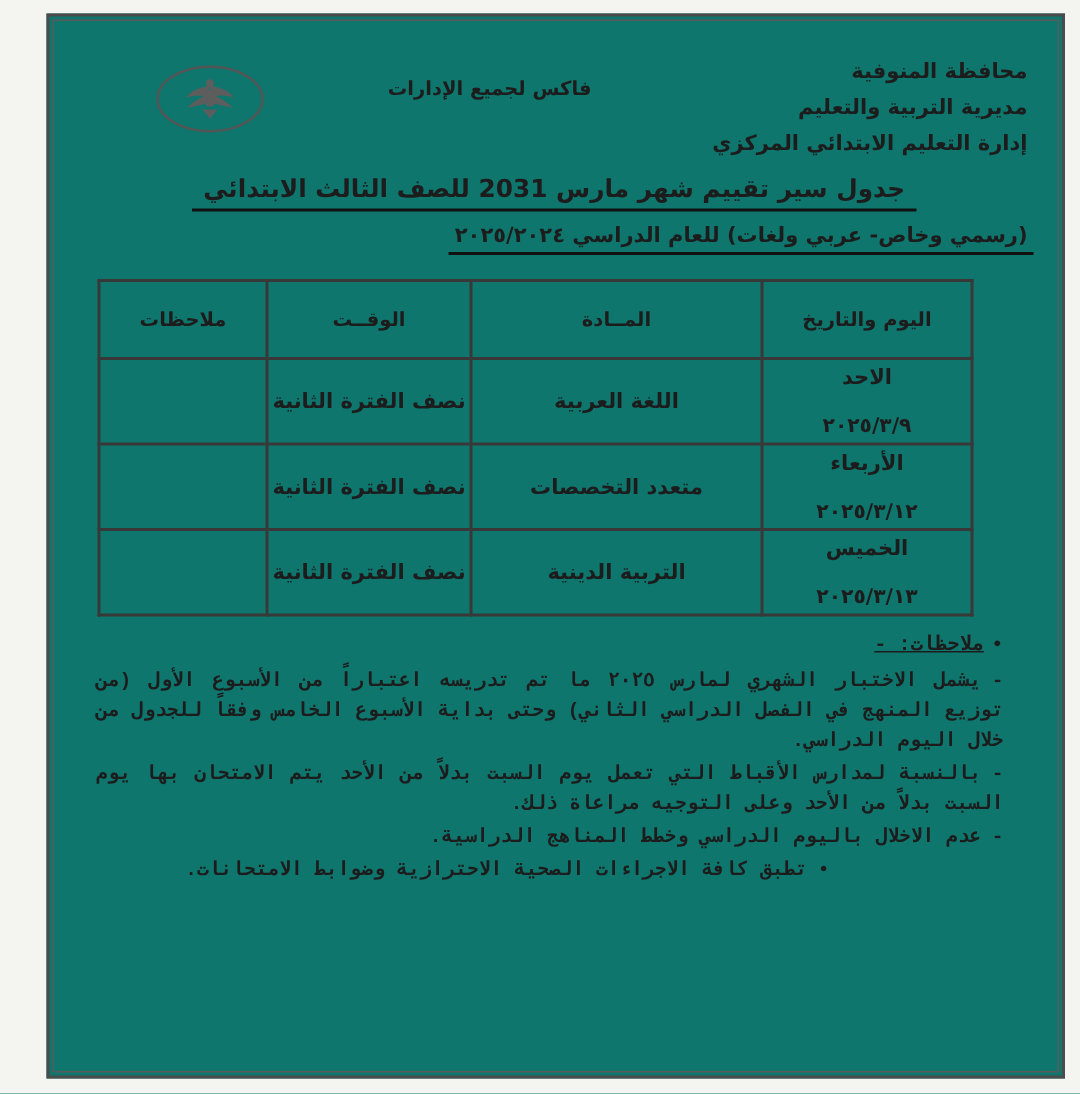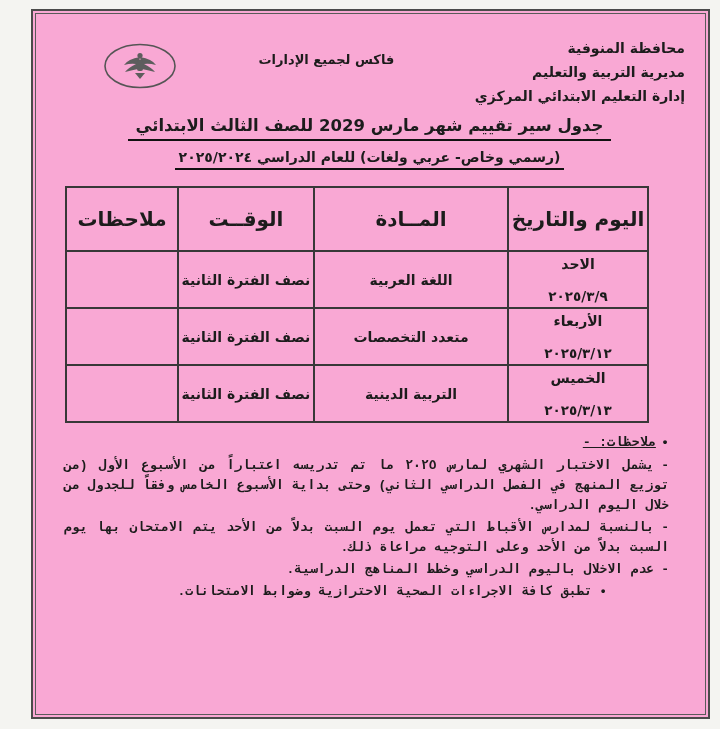--- a/index.html
+++ b/index.html
@@ -10,62 +10,62 @@
     font-family: "DejaVu Sans", sans-serif;
     color: #1c1c1c;
     direction: rtl;
     position: relative;
     overflow: hidden;
   }
   .frame-outer {
     position: absolute;
     top: 9px; right: 10px; bottom: 10px; left: 31px;
     border: 2px solid #4b4b4b;
-    background: #f9a8d4;
+    background: #0f766e;
   }
   .frame-inner {
     position: absolute;
     inset: 2px;
     border: 1px solid #5a5a5a;
     padding: 22px 16px 0 14px;
     font-weight: bold;
   }
   header { display: flex; justify-content: space-between; align-items: flex-start; }
   .org { text-align: right; font-size: 14px; line-height: 24px; padding-right: 4px; }
   .fax { font-size: 13px; margin-top: 16px; }
   .logo { margin: 6px 0 0 52px; }
   .title-wrap { text-align: center; margin-top: 8px; font-size: 16.5px; }
   .title-wrap span { display: inline-block; border-bottom: 2px solid #111; padding: 0 8px 4px; }
-  .subtitle-wrap { text-align: center; margin-top: 8px; font-size: 14px; }
+  .subtitle-wrap { margin-top: 8px; font-size: 14px; }
   .subtitle-wrap span { display: inline-block; border-bottom: 2px solid #111; padding: 0 4px 3px; }
 
   table {
     border-collapse: collapse;
     table-layout: fixed;
     width: 582px;
     margin: 16px 40px 0 auto;
   }
   th, td { border: 2px solid #383838; text-align: center; vertical-align: middle; padding: 2px; }
-  th { height: 64px; font-size: 20px; }
+  th { height: 52px; font-size: 13px; }
   td { height: 57px; font-size: 14px; }
   .day { font-size: 14px; }
   .date { font-size: 13.5px; margin-top: 16px; direction: ltr; unicode-bidi: bidi-override; }
 
   .notes {
     margin: 10px 20px 0 14px;
     font-size: 13px;
     line-height: 20px;
     font-family: Liberation Mono, monospace;
   }
   .notes-title-line { font-size: 13.5px; margin-bottom: 3px; }
   .notes-title { text-decoration: underline; }
   .nbullet { margin-left: 5px; }
   .note-item { text-align: justify; margin-bottom: 2px; }
   .note-item .marker { margin-left: 7px; }
-  .note-item.indented { margin-right: 62px; text-align: right; }
+  .note-item.indented { margin-right: 116px; text-align: right; }
 </style>
 </head>
 <body>
 
 <div class="frame-outer">
   <div class="frame-inner">
 
     <header>
       <div class="org">
         <div>محافظة المنوفية</div>
@@ -79,21 +79,21 @@
           <circle cx="38" cy="13.5" r="2.6" fill="#5d5d5d"></circle>
           <path d="M38 15 q-12 2 -16 8 q7 -2 12 -1 q-8 4 -11 8 q8 -2 13 -3 z" fill="#5d5d5d"></path>
           <path d="M38 15 q12 2 16 8 q-7 -2 -12 -1 q8 4 11 8 q-8 -2 -13 -3 z" fill="#5d5d5d"></path>
           <rect x="35" y="18" width="6" height="11" rx="2" fill="#5d5d5d"></rect>
           <path d="M33 31 h10 l-5 6 z" fill="#5d5d5d"></path>
         </svg>
       </div>
     </header>
 
     <div class="title-wrap">
-      <span>جدول سير تقييم شهر مارس 2029 للصف الثالث الابتدائي</span>
+      <span>جدول سير تقييم شهر مارس 2031 للصف الثالث الابتدائي</span>
     </div>
     <div class="subtitle-wrap">
       <span>(رسمي وخاص- عربي ولغات) للعام الدراسي ٢٠٢٥/٢٠٢٤</span>
     </div>
 
     <table>
       <colgroup>
         <col style="width:140px">
           <col style="width:194px">
           <col style="width:136px">

